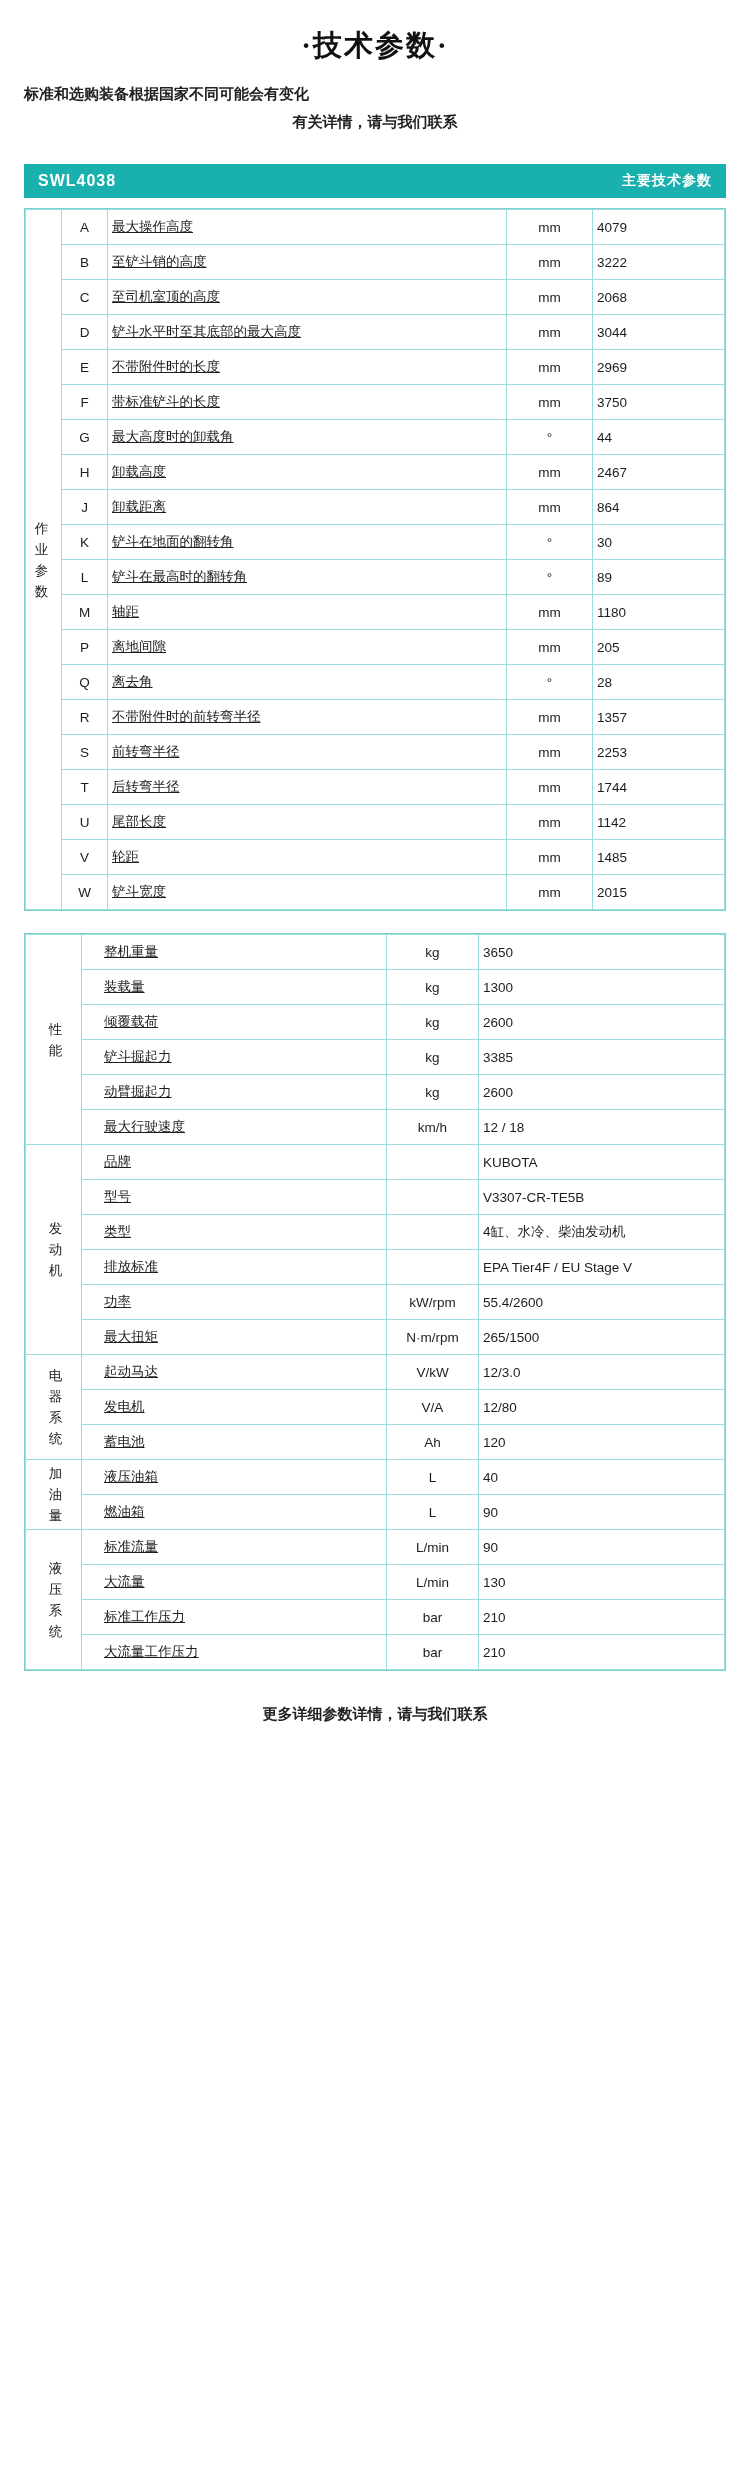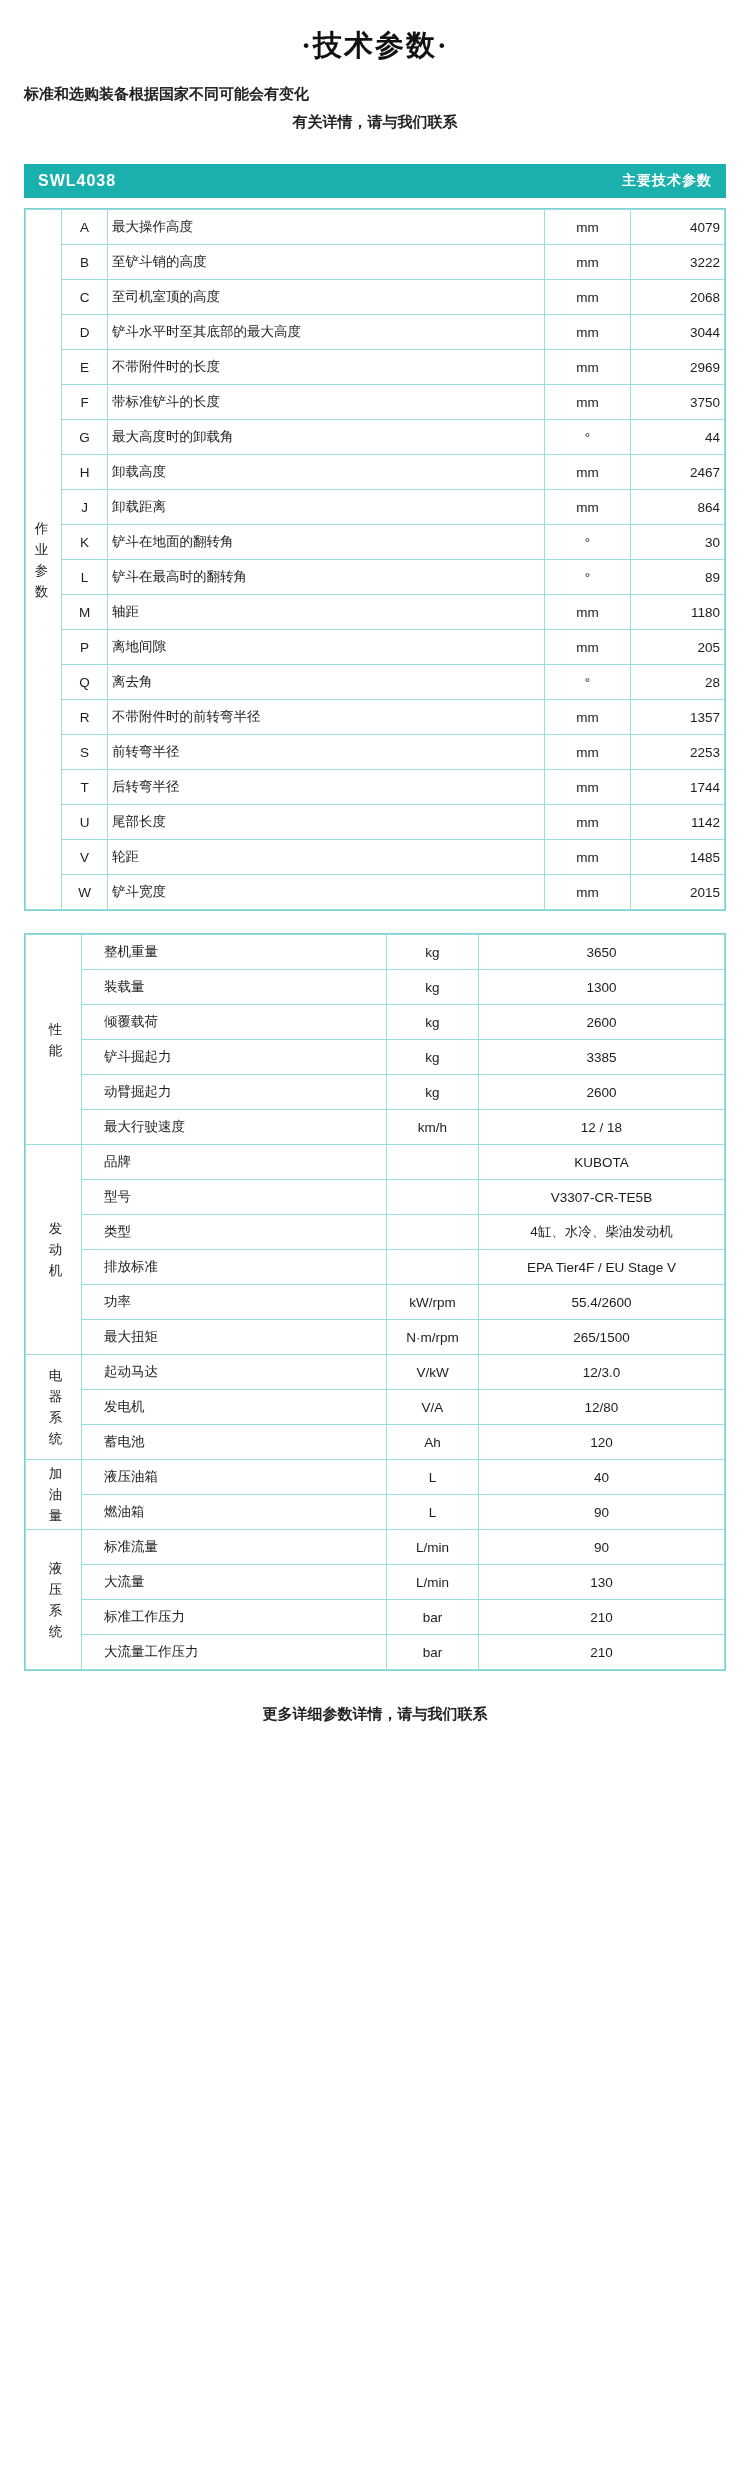--- a/index.html
+++ b/index.html
@@ -90,34 +90,35 @@
     line-height: 21px;
   }
   td.code {
     width: 46px;
     text-align: center;
     font-size: 13.5px;
   }
   td.name {
     padding-left: 12px;
     text-align: left;
+    text-decoration: underline;
   }
   td.unit {
     width: 86px;
     text-align: center;
   }
   td.val {
-    width: 94px;
-    text-align: right;
+    width: 132px;
+    text-align: left;
   }
   
   table.spec2 td.grp { width: 56px; padding-left: 12px; }
   table.spec2 td.name { text-align: left; padding-left: 22px; }
   table.spec2 td.unit { width: 92px; text-align: center; }
-  table.spec2 td.val { width: 246px; text-align: center; border-radius: 7px; }
+  table.spec2 td.val { width: 246px; text-align: left; border-radius: 7px; }
   .gap { height: 12px; }
   
   .doc-footer {
     text-align: center;
     font-size: 15px;
     font-weight: bold;
     color: #222222;
     padding: 34px 0 26px 0;
   }
 </style>

